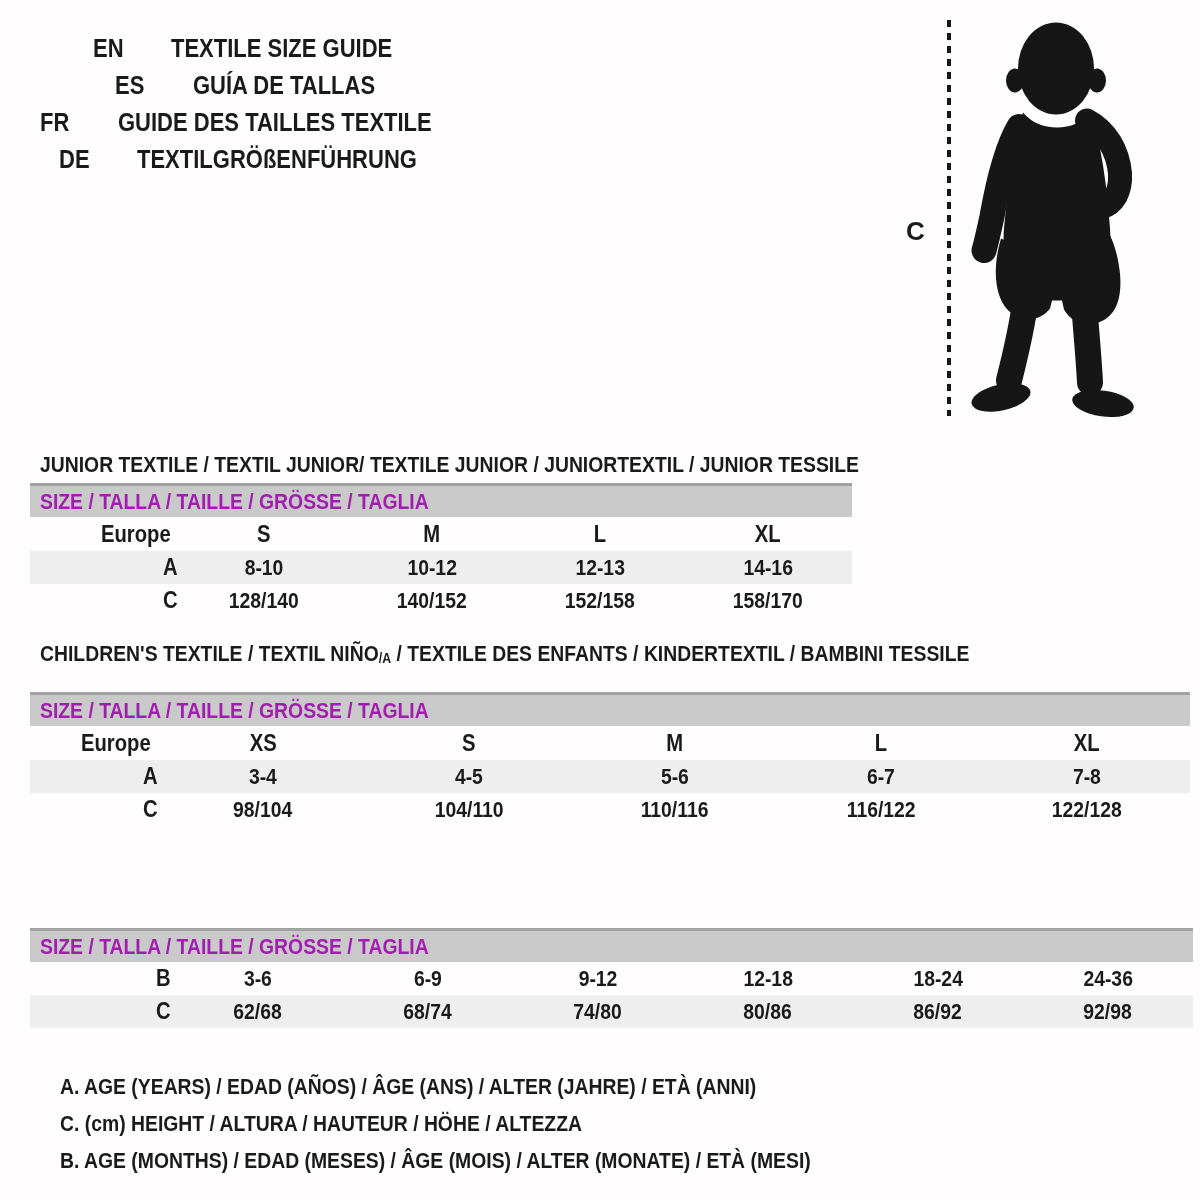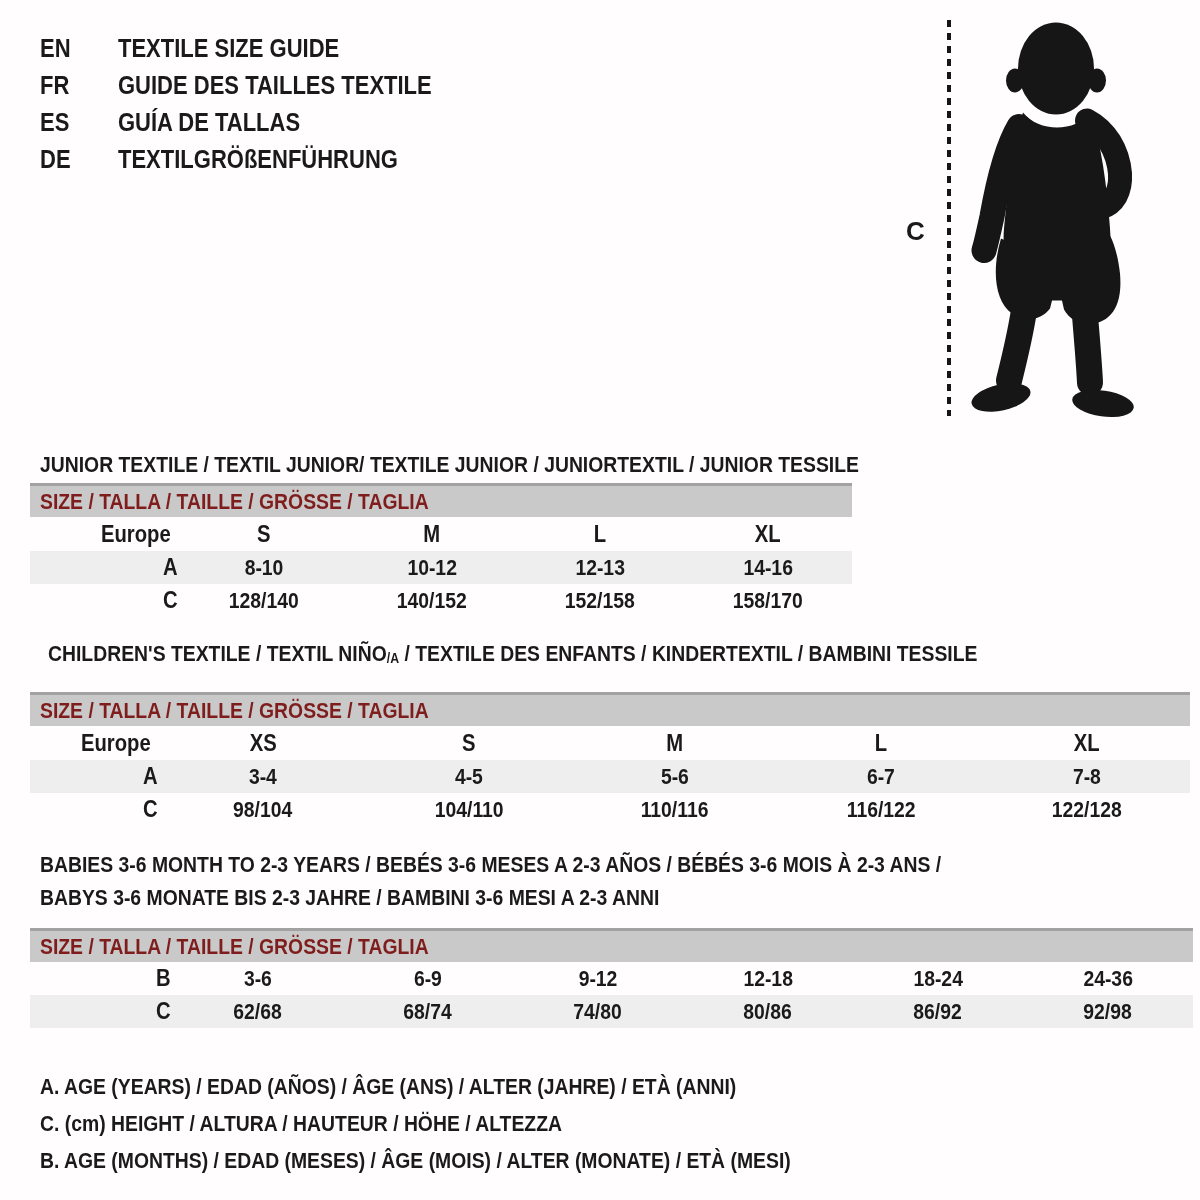--- a/index.html
+++ b/index.html
@@ -7,71 +7,71 @@
     position:relative; width:1200px; height:1200px; background:#fffdfd;
     font-family:"Liberation Sans","DejaVu Sans",sans-serif; font-weight:bold;
     color:#1a1a1a; overflow:hidden;
   }
   .abs { position:absolute; }
   .lx { display:inline-block; transform:scaleX(.88); transform-origin:0 50%; white-space:nowrap; }
   .cx { display:inline-block; transform:scaleX(.88); transform-origin:50% 50%; white-space:nowrap; }
 
   
   .lang-list { left:40px; top:30px; }
-  .lang-row { display:flex; height:37px; align-items:center; font-size:25px; }
+  .lang-row { display:flex; height:37px; align-items:center; font-size:25px;justify-content:center; }
   .lang-code { width:78px; }
 
   
   .dash-line { left:947px; top:20px; width:4px; height:396px;
     background:repeating-linear-gradient(to bottom,#161616 0 7px,transparent 7px 13px); }
   .c-label { left:906px; top:216px; font-size:26px; }
   .baby { left:963px; top:14px; width:180px; height:405px; }
 
   
   .sec-title { font-size:22px; }
   #junior-title   { left:40px; top:452px;text-decoration:underline; }
-  #children-title { left:40px; top:641px;margin-left:8px; }
+  #children-title { left:40px; top:641px; }
   #babies-title   { left:40px; top:848px; line-height:33px; }
   .suba { font-size:14px; vertical-align:baseline; position:relative; top:2px; }
 
   
   .size-table { position:absolute; border-collapse:collapse; table-layout:fixed; }
   .size-table td { padding:0; vertical-align:middle; font-size:22px; }
   tr.bar td { background:#c9c9c9; border-top:3px solid #a2a2a2; height:31px;
-              color:#7f1d1d; padding-left:10px; }
+              color:#a21caf; padding-left:10px; }
   tr.europe td { height:34px; font-size:23px; }
   tr.vals td { height:33px; }
   td.lbl { text-align:right; padding-left:10px; font-size:23px; }
   td.c { text-align:center; }
   tr.shaded td { background:#eeeeee; }
   #t1 { left:30px; top:483px; }
   #t2 { left:30px; top:692px; }
   #t3 { left:30px; top:928px; }
 
   
   .legend { left:40px; top:1068px; }
-  .legend-line { height:37px; font-size:22px; display:flex; align-items:center; }
+  .legend-line { height:37px; font-size:22px; display:flex; align-items:center;margin-left:20px; }
 </style>
 </head>
 <body>
 
 <div class="canvas">
 
   <div class="abs lang-list">
     <div class="lang-row">
       <span class="lang-code"><span class="lx">EN</span></span>
       <span class="lx">TEXTILE SIZE GUIDE</span>
     </div>
     <div class="lang-row">
+      <span class="lang-code"><span class="lx">ES</span></span>
+      <span class="lx">GUÍA DE TALLAS</span>
+    </div>
+    <div class="lang-row">
       <span class="lang-code"><span class="lx">FR</span></span>
       <span class="lx">GUIDE DES TAILLES TEXTILE</span>
-    </div>
-    <div class="lang-row">
-      <span class="lang-code"><span class="lx">ES</span></span>
-      <span class="lx">GUÍA DE TALLAS</span>
     </div>
     <div class="lang-row">
       <span class="lang-code"><span class="lx">DE</span></span>
       <span class="lx">TEXTILGRÖßENFÜHRUNG</span>
     </div>
   </div>
 
   <div class="abs c-label">C</div>
   <div class="abs dash-line"></div>
   <svg class="abs baby" viewBox="0 0 180 400" aria-hidden="true">
@@ -166,24 +166,20 @@
       <td class="lbl"><span class="lx">C</span></td>
       <td class="c"><span class="cx">98/104</span></td>
       <td class="c"><span class="cx">104/110</span></td>
       <td class="c"><span class="cx">110/116</span></td>
       <td class="c"><span class="cx">116/122</span></td>
       <td class="c"><span class="cx">122/128</span></td>
     </tr>
   </tbody>
     </table>
 
-  <div class="abs sec-title" id="babies-title">
-    <div><span class="lx">BABIES 3-6 MONTH TO 2-3 YEARS / BEBÉS 3-6 MESES A 2-3 AÑOS / BÉBÉS 3-6 MOIS À 2-3 ANS /</span></div>
-    <div><span class="lx">BABYS 3-6 MONATE BIS 2-3 JAHRE / BAMBINI 3-6 MESI A 2-3 ANNI</span></div>
-  </div>
   <table class="size-table" id="t3">
     <colgroup>
         <col style="width:143px">
         <col style="width:170px">
         <col style="width:170px">
         <col style="width:170px">
         <col style="width:170px">
         <col style="width:170px">
         <col style="width:170px">
       </colgroup>

